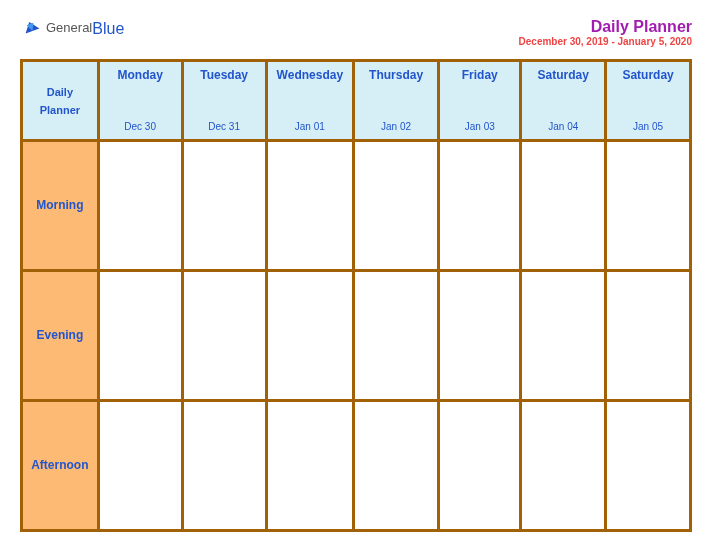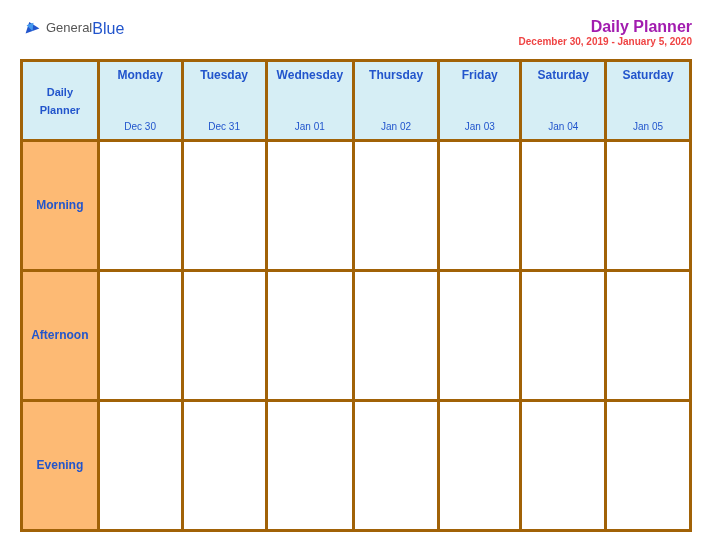--- a/index.html
+++ b/index.html
@@ -184,31 +184,31 @@
       <td class="row-label-cell">Morning</td>
       <td class="content-cell"></td>
       <td class="content-cell"></td>
       <td class="content-cell"></td>
       <td class="content-cell"></td>
       <td class="content-cell"></td>
       <td class="content-cell"></td>
       <td class="content-cell"></td>
     </tr>
     <tr>
+      <td class="row-label-cell">Evening</td>
+      <td class="content-cell"></td>
+      <td class="content-cell"></td>
+      <td class="content-cell"></td>
+      <td class="content-cell"></td>
+      <td class="content-cell"></td>
+      <td class="content-cell"></td>
+      <td class="content-cell"></td>
+    </tr>
+    <tr>
       <td class="row-label-cell">Afternoon</td>
-      <td class="content-cell"></td>
-      <td class="content-cell"></td>
-      <td class="content-cell"></td>
-      <td class="content-cell"></td>
-      <td class="content-cell"></td>
-      <td class="content-cell"></td>
-      <td class="content-cell"></td>
-    </tr>
-    <tr>
-      <td class="row-label-cell">Evening</td>
       <td class="content-cell"></td>
       <td class="content-cell"></td>
       <td class="content-cell"></td>
       <td class="content-cell"></td>
       <td class="content-cell"></td>
       <td class="content-cell"></td>
       <td class="content-cell"></td>
     </tr>
   </tbody>
 </table>

